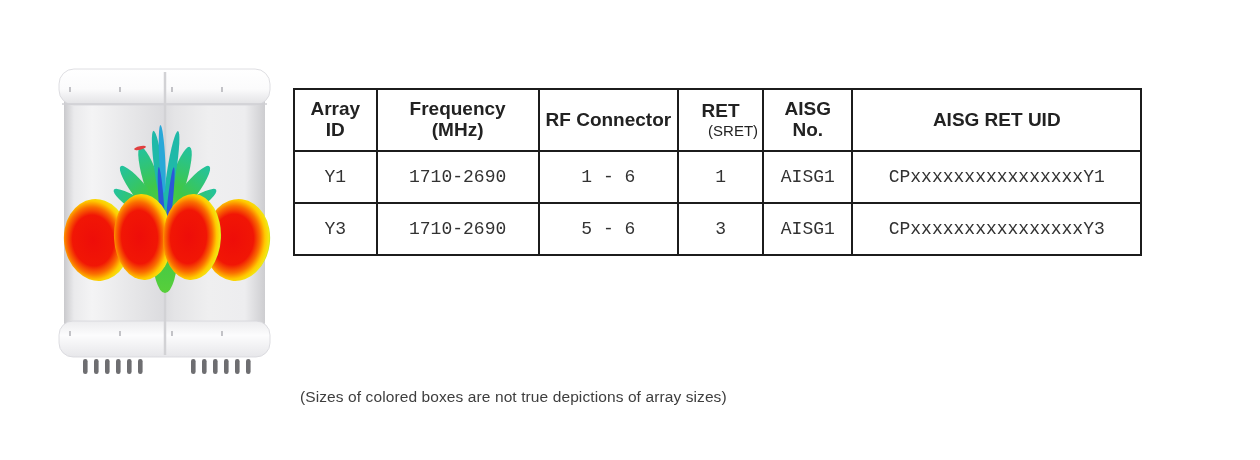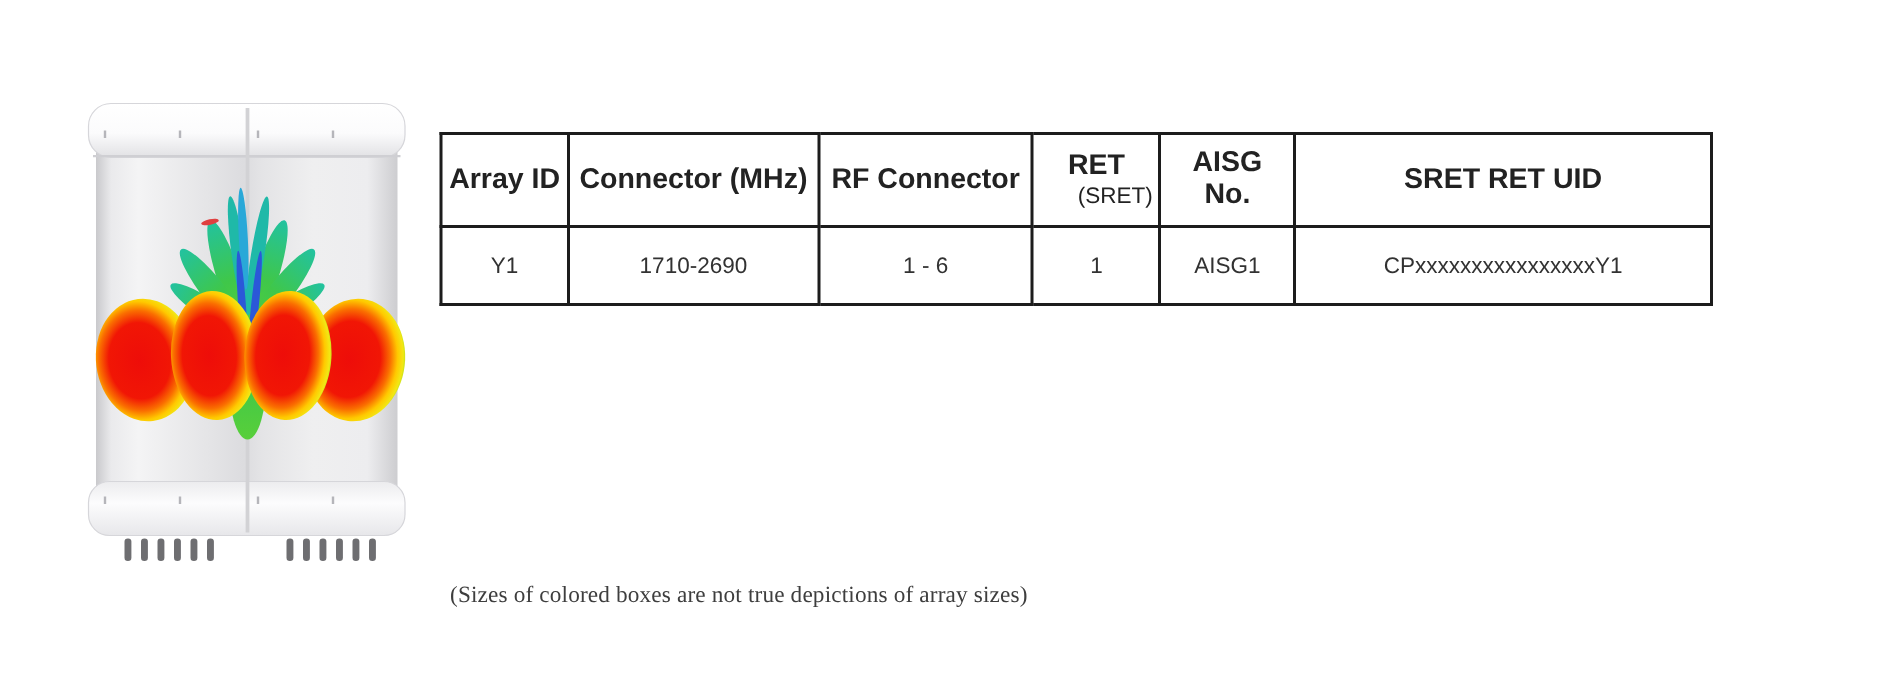--- a/index.html
+++ b/index.html
@@ -42,43 +42,43 @@
     background:#ffffff;
   }
   table.spec th{
     font-weight:bold;
     font-size:19px;
     height:62px;
     line-height:1.1;
     color:#222222;
   }
   table.spec td{
-    font-size:15px;
+    font-size:18px;
     font-weight:normal;
     height:52px;
     color:var(--text);
+    font-family:Liberation Mono, monospace;
   }
   td.cell-array-id{
     background:var(--hl);
   }
   .ret-sub{
     display:block;
     font-size:15px;
     font-weight:normal;
     margin-top:1px;
     margin-left:25px;
   }
   .footnote{
     position:absolute;
     left:300px;
     top:388px;
     font-size:15.5px;
     color:#3e3e3e;
     letter-spacing:0.1px;
-    font-family:Liberation Serif, serif;
   }
 </style>
 </head>
 <body>
 
 <div class="page">
 
   <div class="antenna-wrap">
     <svg viewBox="0 0 225 320" width="225" height="320">
       <defs>
@@ -184,37 +184,45 @@
       <col style="width:95px">
         <col style="width:192px">
         <col style="width:158px">
       <col style="width:64px">
         <col style="width:103px">
         <col style="width:322px">
     </colgroup>
     <thead>
       <tr>
         <th>Array ID</th>
-        <th>Connector (MHz)</th>
+        <th>Frequency (MHz)</th>
         <th>RF Connector</th>
         <th>
           <span>RET</span>
           <span class="ret-sub">(SRET)</span>
         </th>
         <th>AISG No.</th>
-        <th>SRET RET UID</th>
+        <th>AISG RET UID</th>
       </tr>
     </thead>
     <tbody>
       <tr>
         <td class="cell-array-id">Y1</td>
         <td>1710-2690</td>
         <td>1 - 6</td>
         <td>1</td>
         <td>AISG1</td>
         <td>CPxxxxxxxxxxxxxxxxY1</td>
       </tr>
+      <tr>
+        <td class="cell-array-id">Y3</td>
+        <td>1710-2690</td>
+        <td>5 - 6</td>
+        <td>3</td>
+        <td>AISG1</td>
+        <td>CPxxxxxxxxxxxxxxxxY3</td>
+      </tr>
     </tbody>
   </table>
 
   <div class="footnote">(Sizes of colored boxes are not true depictions of array sizes)</div>
 
 </div>
 
 </body></html>

